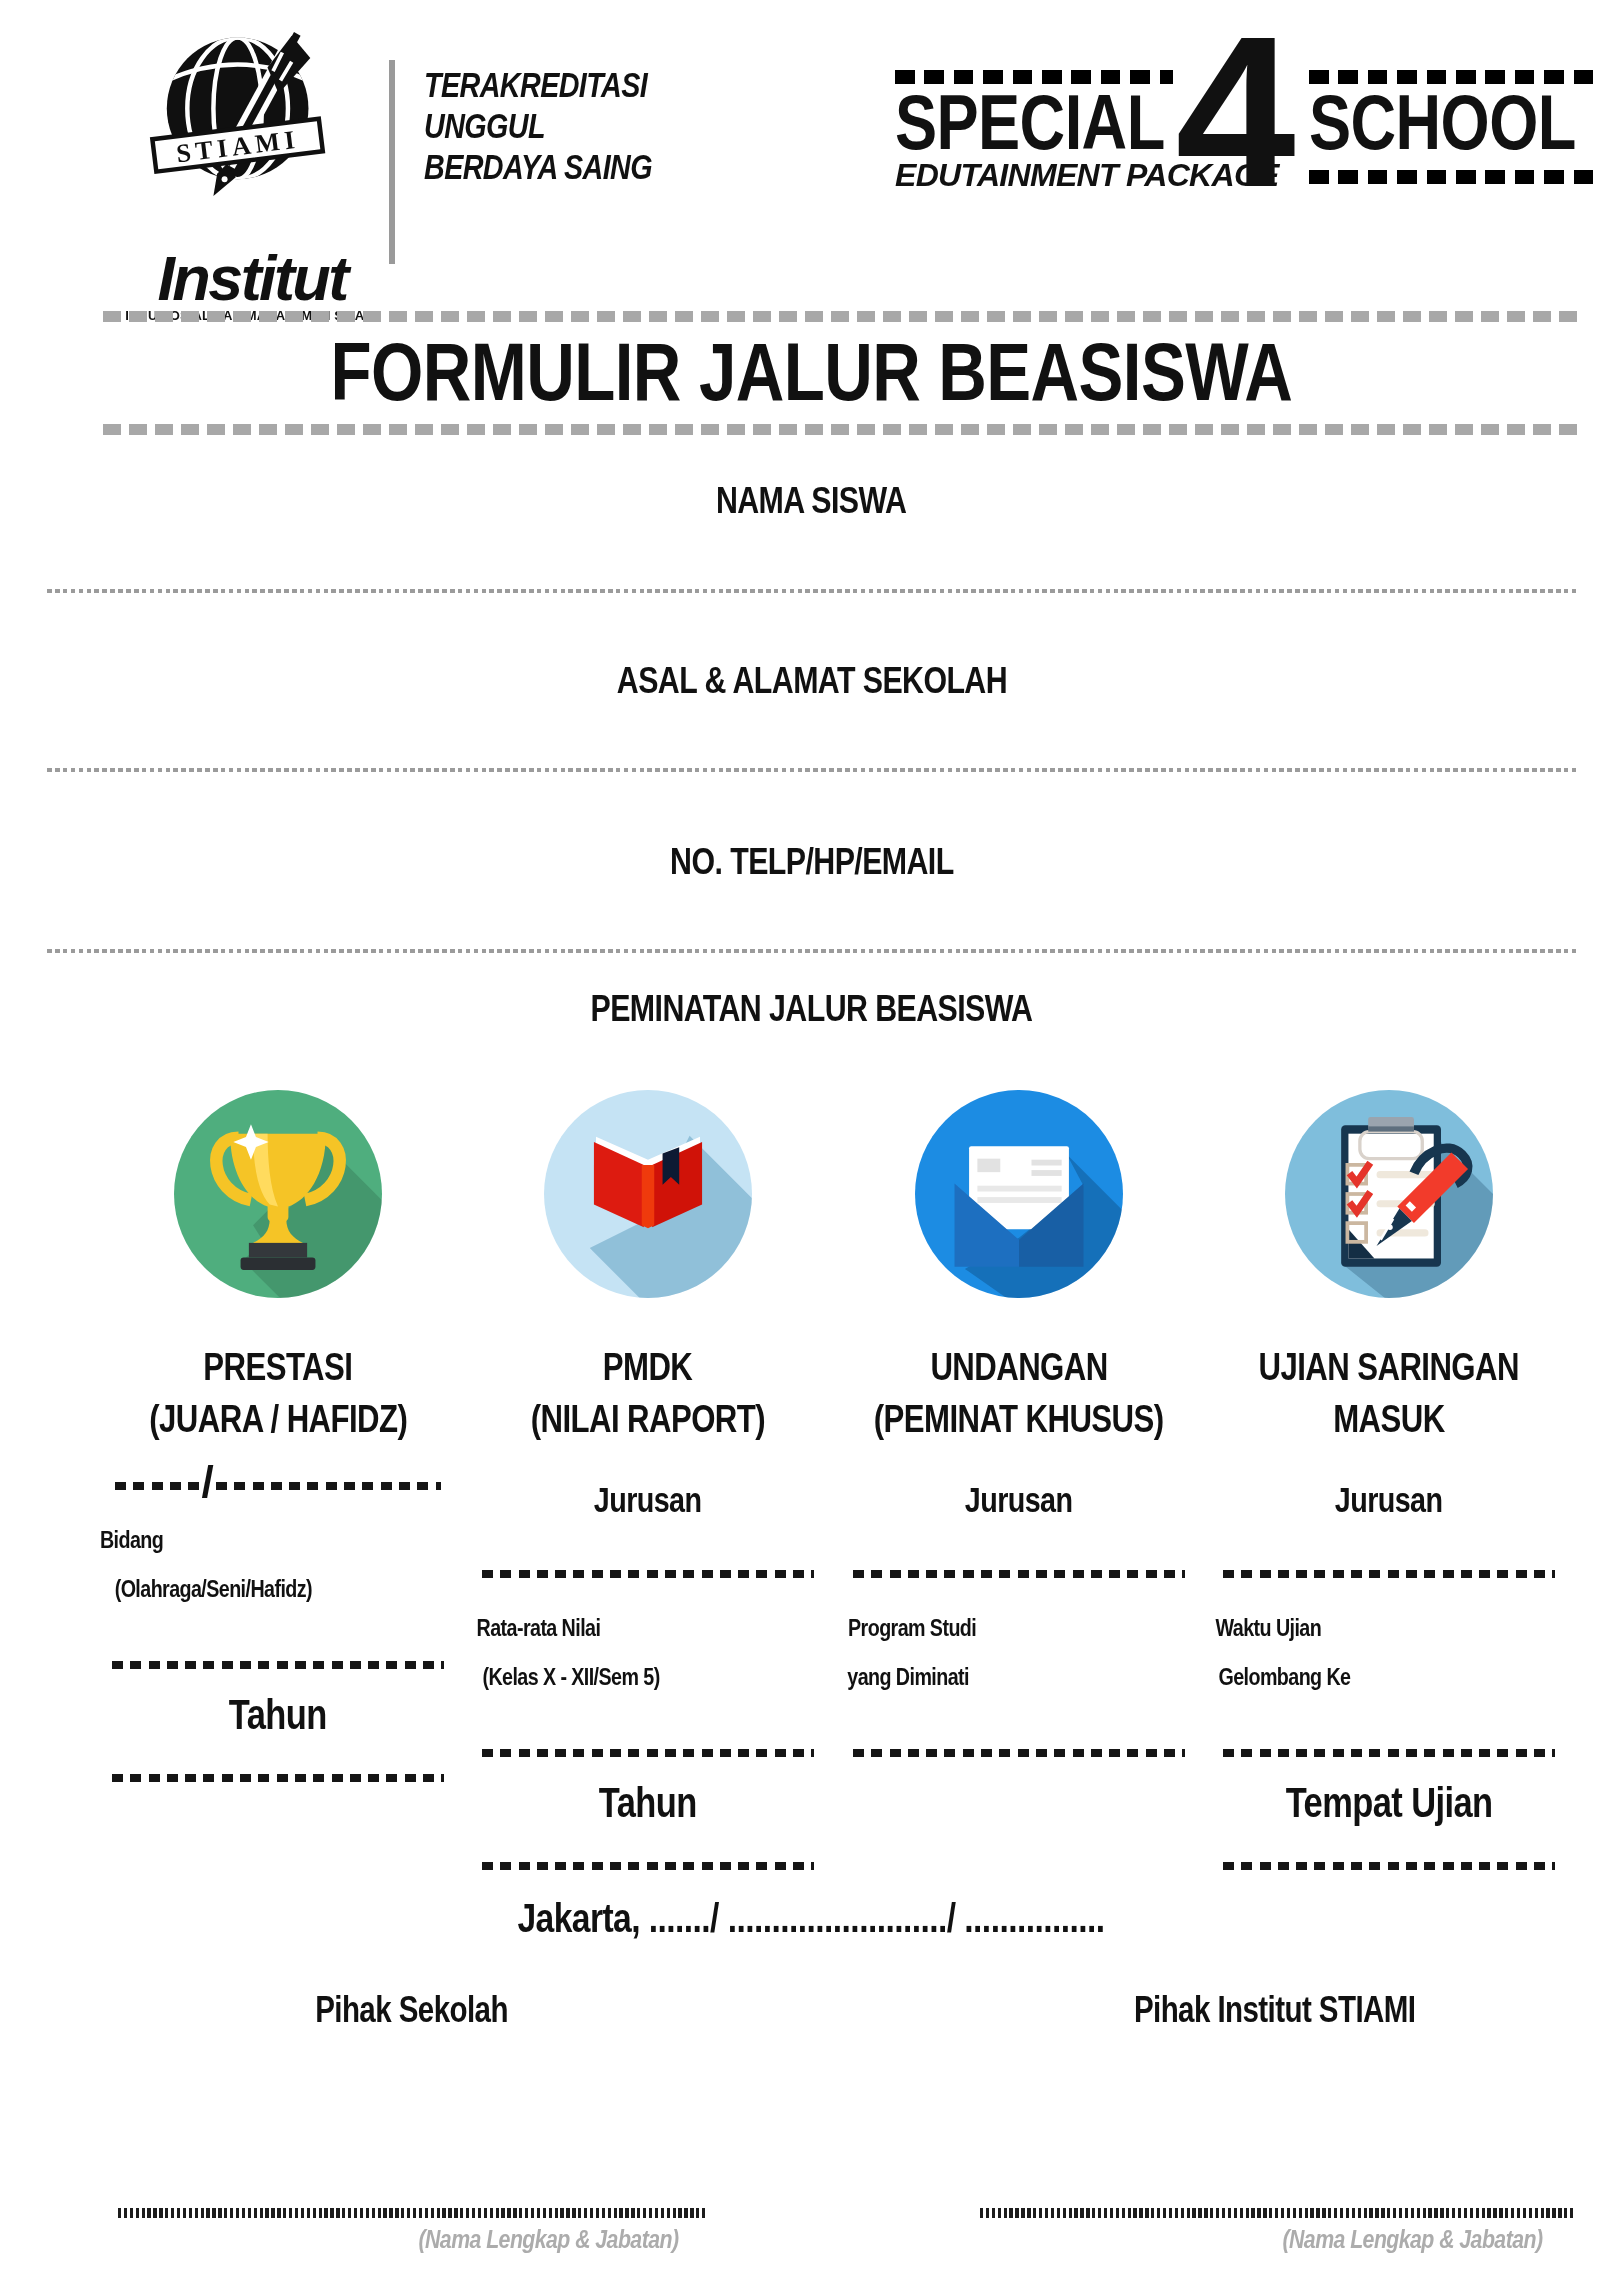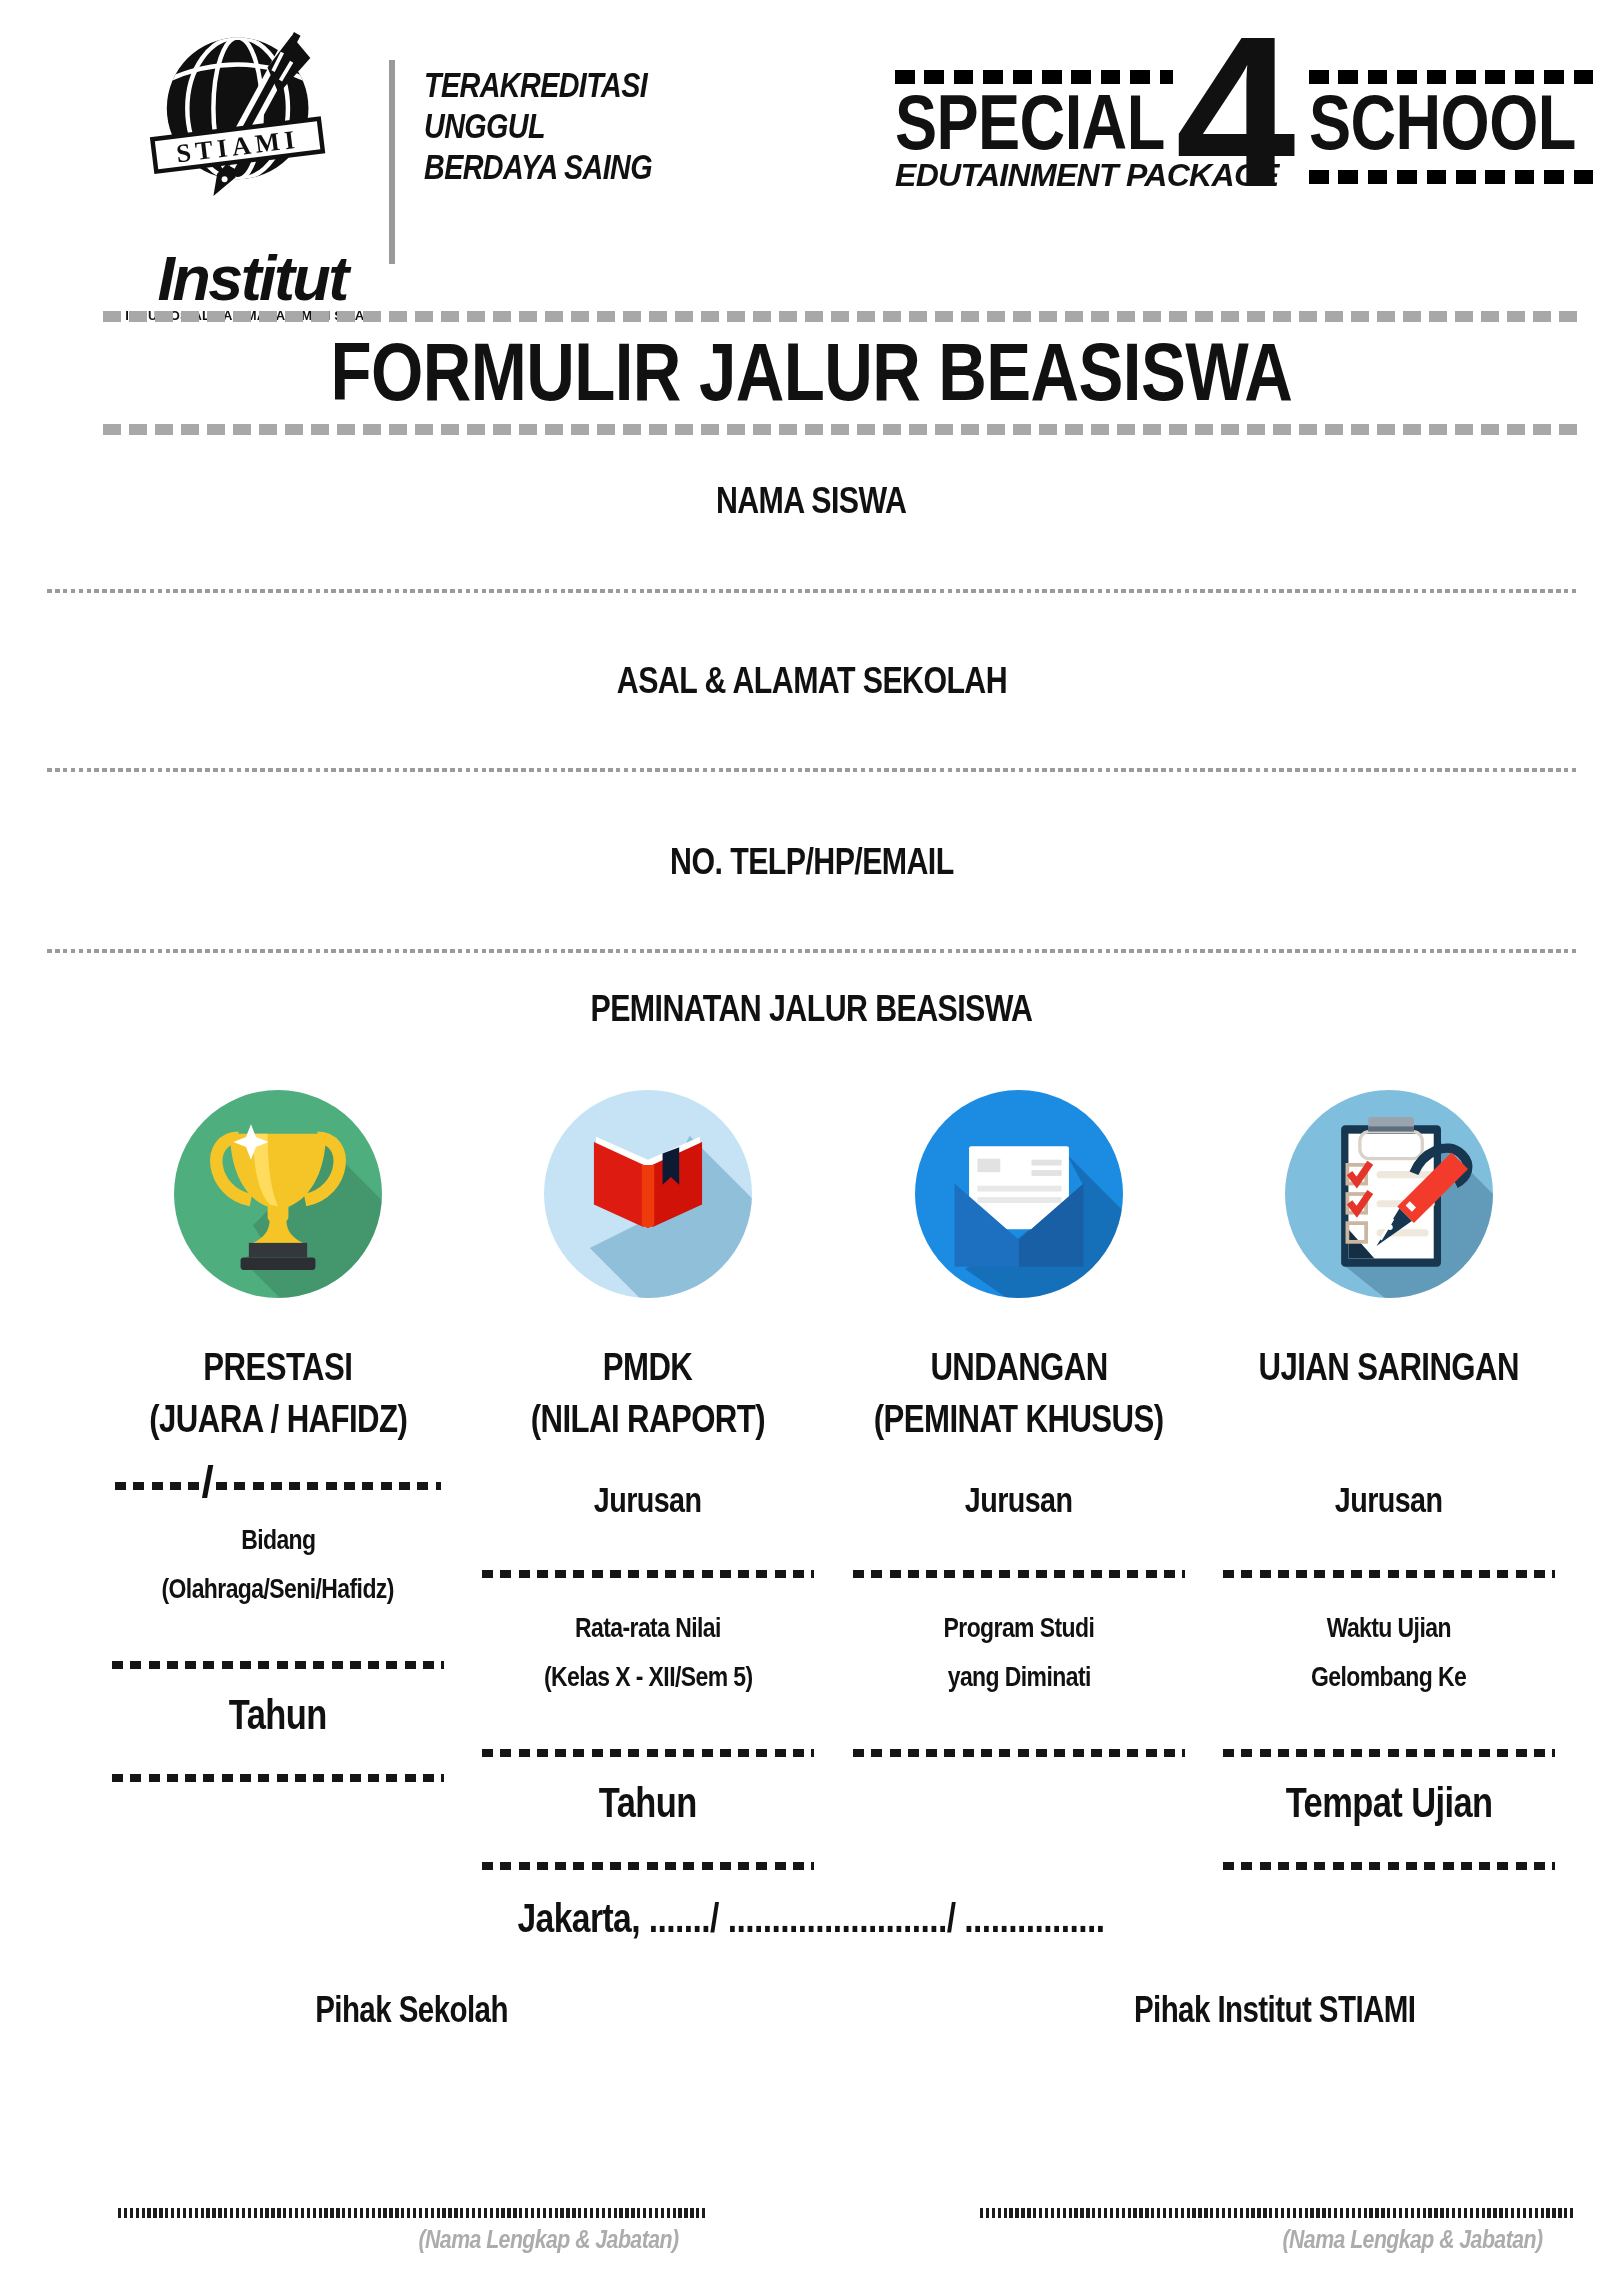--- a/index.html
+++ b/index.html
@@ -46,21 +46,21 @@
 
   
   .opt-col{position:absolute;top:1081px;width:370px}
   .r-icon{height:255px;display:flex;justify-content:center}
   .opt-icon{width:208px;height:208px;margin-top:9.2px}
   .r-title{height:124px;text-align:center;font-size:38px;line-height:52px;padding-top:5.2px}
   .r-f1{height:88px;text-align:center;font-size:35px;padding-top:14.4px;box-sizing:border-box}
   .r-l1,.r-l2{display:flex;align-items:center;justify-content:center}
   .r-l1{height:41px}
   .r-l2{height:36px}
-  .r-f2{height:141px;text-align:center;font-size:28px;line-height:49px;padding-top:9.2px;box-sizing:border-box}
+  .r-f2{height:141px;font-size:24px;line-height:49px;padding-top:9.2px;box-sizing:border-box}
   .r-f3{height:82px;text-align:center;font-size:42px;padding-top:7.9px;box-sizing:border-box}
   .r-l3{height:26px;display:flex;align-items:center;justify-content:center}
   .dashline{width:332px;height:7.9px;
         background:repeating-linear-gradient(90deg,#151515 0 11px,transparent 11px 18.3px)}
   .dash-seg1{width:84px;height:7.9px;
         background:repeating-linear-gradient(90deg,#151515 0 11px,transparent 11px 18.3px)}
   .dash-seg2{width:225px;height:7.9px;
         background:repeating-linear-gradient(90deg,#151515 0 11px,transparent 11px 18.3px)}
   .slash{font-size:44px;font-weight:bold;line-height:6.5px;margin:0 2px;transform:translateY(-2.6px)}
 
@@ -322,20 +322,21 @@
           <polygon points="80,30 88,38 62,64 54,56" fill="#F23B2B"></polygon>
           <polygon points="60,53.5 63,56.5 61,58.5 58,55.5" fill="#ffffff"></polygon>
           <polygon points="55,57 61,63 44,75" fill="#17364F"></polygon>
           <path d="M52,62 L46,72" stroke="#ffffff" stroke-width="1.2"></path>
           <circle cx="50.5" cy="66" r="1.3" fill="#ffffff"></circle>
         </g>
       </svg>
     </div>
     <div class="r-title">
       <div><span class="cond">UJIAN SARINGAN</span></div>
+      <div><span class="cond">MASUK</span></div>
     </div>
     <div class="r-f1">
       <span class="cond">Jurusan</span>
     </div>
     <div class="r-l1">
         <div class="dashline"></div>
       </div>
     <div class="r-f2">
       <div><span class="cond">Waktu Ujian</span></div>
       <div><span class="cond">Gelombang Ke</span></div>

